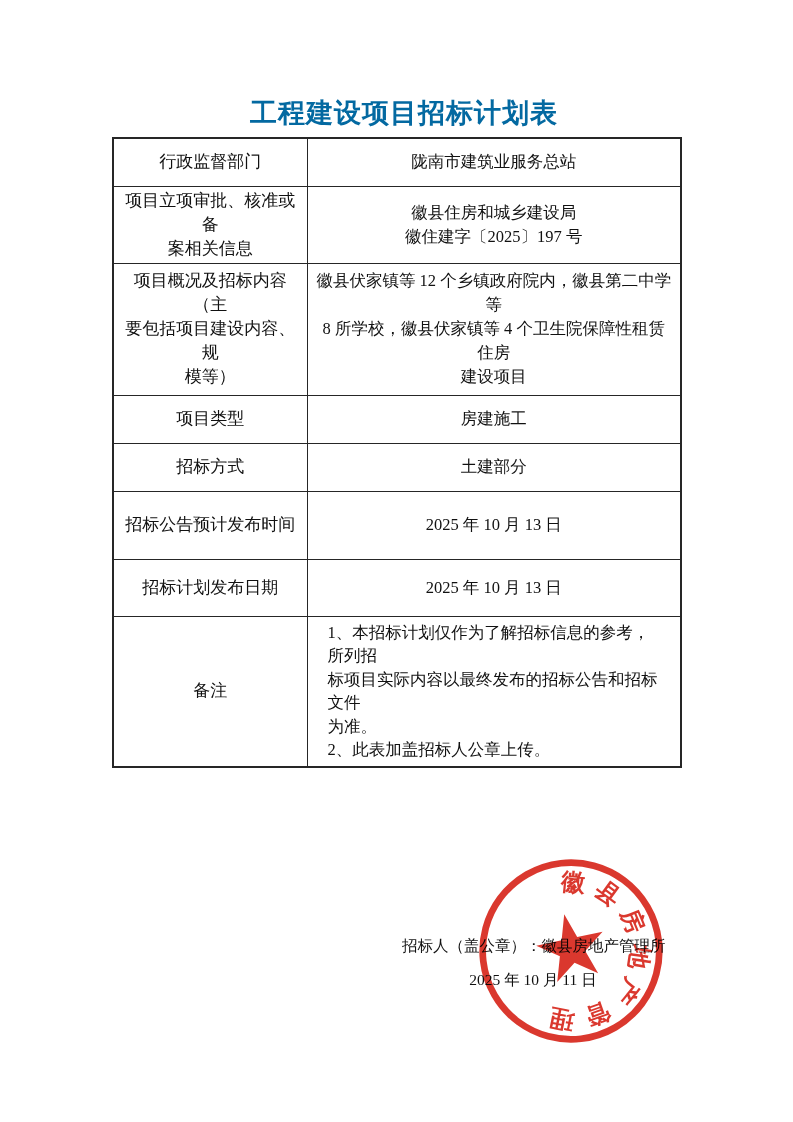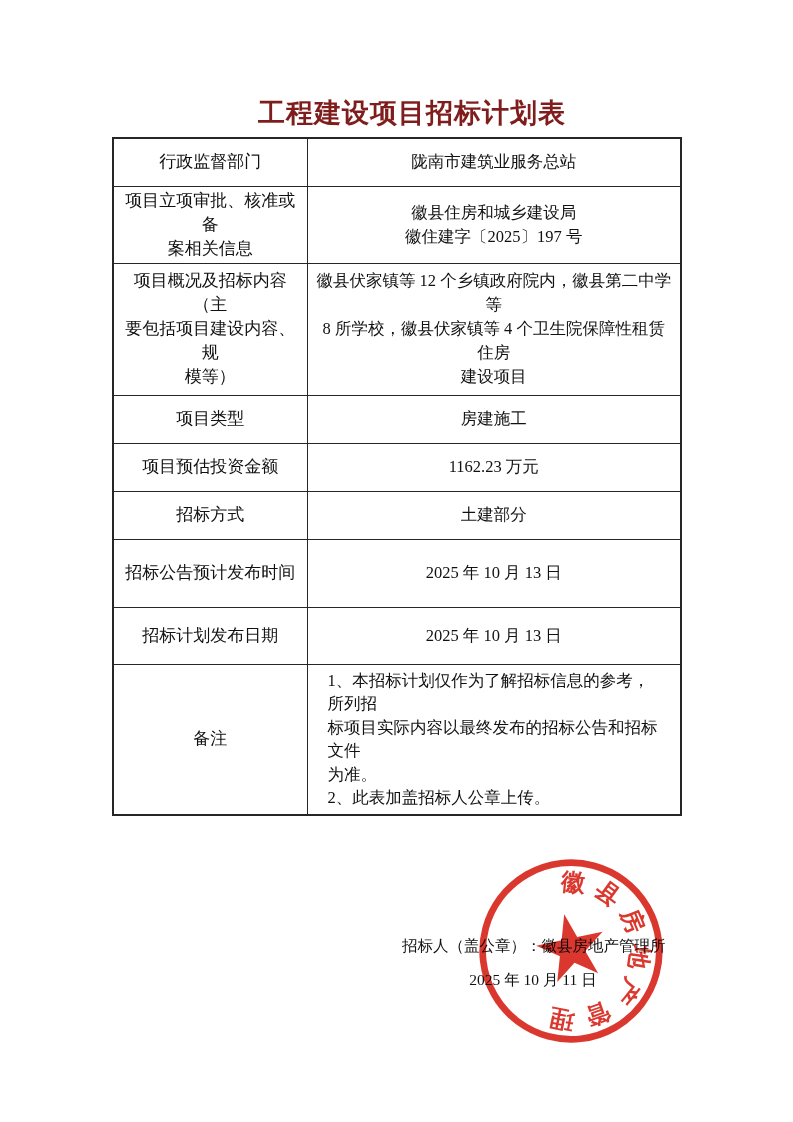--- a/index.html
+++ b/index.html
@@ -5,23 +5,23 @@
   html,body{margin:0;padding:0;background:#ffffff;}
   .page{
     position:relative;
     width:793px;height:1122px;
     background:#ffffff;
     overflow:hidden;
     font-family:"Liberation Serif","DejaVu Serif",serif;
     color:#111;
   }
   .doc-title{
-    position:absolute;top:95px;left:128px;width:568px;
+    position:absolute;top:95px;left:120px;width:568px;
     text-align:center;font-size:27px;font-weight:bold;letter-spacing:1px;
-    color:#7f1d1d;
+    color:#0369a1;
   }
   .plan-table{
     position:absolute;left:112px;top:137px;width:568px;
     border-collapse:collapse;table-layout:fixed;
     border:2px solid #262626;
   }
   .plan-table td{
     border:1.5px solid #262626;
     vertical-align:middle;
     text-align:center;
@@ -83,24 +83,20 @@
 要包括项目建设内容、规
 模等）</td>
           <td class="val">徽县伏家镇等 12 个乡镇政府院内，徽县第二中学等
 8 所学校，徽县伏家镇等 4 个卫生院保障性租赁住房
 建设项目</td>
         </tr>
         <tr style="height: 48px;">
           <td class="lbl">项目类型</td>
           <td class="val">房建施工</td>
         </tr>
-        <tr style="height: 48px;">
-          <td class="lbl">项目预估投资金额</td>
-          <td class="val">1162.23 万元</td>
-        </tr>
         <tr style="height: 48px; padding-left: 17px;">
           <td class="lbl">招标方式</td>
           <td class="val">土建部分</td>
         </tr>
         <tr style="height: 68px;">
           <td class="lbl">招标公告预计发布时间</td>
           <td class="val">2025 年 10 月 13 日</td>
         </tr>
         <tr style="height: 57px;">
           <td class="lbl">招标计划发布日期</td>

